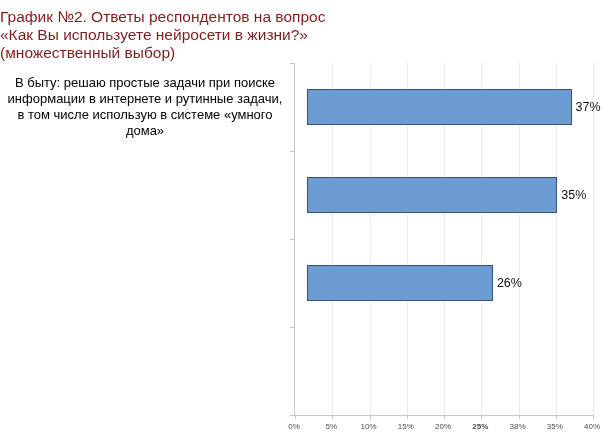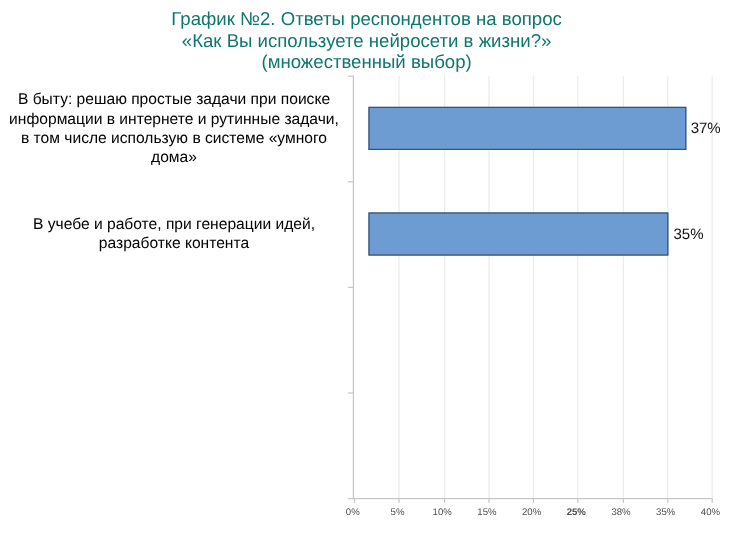--- a/index.html
+++ b/index.html
@@ -12,25 +12,25 @@
     position: relative;
     width: 611px;
     height: 445px;
     background: #ffffff;
     overflow: hidden;
     color: #111111;
   }
   .chart-title {
     padding-top: 8px;
     height: 54px;
-    text-align: center;
+    text-align: left;
     font-size: 15.5px;
     line-height: 18px;
     white-space: pre-line;
-    color: #0f766e;
+    color: #7f1d1d;
   }
   .chart-body {
     display: flex;
     margin-top: 1px;
   }
   .labels-col {
     width: 294px;
     box-sizing: border-box;
     padding-left: 4px;
     padding-right: 8px;
@@ -120,21 +120,20 @@
 <div class="chart">
 
   <div class="chart-title">График №2. Ответы респондентов на вопрос
 «Как Вы используете нейросети в жизни?»
 (множественный выбор)</div>
 
   <div class="chart-body">
 
     <div class="labels-col">
       <div class="label-cell">В быту: решаю простые задачи при поиске информации в интернете и рутинные задачи, в том числе использую в системе «умного дома»</div>
-      <div class="label-cell">В учебе и работе, при генерации идей, разработке контента</div>
     </div>
 
     <div class="plot">
         <div class="gridline" style="left: 100%; background: rgb(236, 236, 236);"></div>
         <div class="gridline" style="left: 87.5%; background: rgb(236, 236, 236);"></div>
         <div class="gridline" style="left: 75%; background: rgb(236, 236, 236);"></div>
         <div class="gridline" style="left: 62.5%; background: rgb(236, 236, 236);"></div>
         <div class="gridline" style="left: 50%; background: rgb(236, 236, 236);"></div>
         <div class="gridline" style="left: 37.5%; background: rgb(236, 236, 236);"></div>
         <div class="gridline" style="left: 25%; background: rgb(236, 236, 236);"></div>
@@ -142,20 +141,25 @@
       <div class="grid-layer"></div>
 
       <div class="bar-row">
         <div class="bar" style="width: 92.5%; background: rgb(109, 156, 210); border-color: rgb(55, 83, 111);">
           <span class="value-label">37%</span>
         </div>
       </div>
       <div class="bar-row">
         <div class="bar" style="width: 87.5%; background: rgb(109, 156, 210); border-color: rgb(55, 83, 111);">
           <span class="value-label">35%</span>
+        </div>
+      </div>
+      <div class="bar-row">
+        <div class="bar" style="width: 65%; background: rgb(109, 156, 210); border-color: rgb(55, 83, 111);">
+          <span class="value-label">26%</span>
         </div>
       </div>
     <div class="bottom-tick" style="left: 0%;"></div>
         <div class="bottom-tick" style="left: 12.5%;"></div>
         <div class="bottom-tick" style="left: 25%;"></div>
         <div class="bottom-tick" style="left: 37.5%;"></div>
         <div class="bottom-tick" style="left: 50%;"></div>
         <div class="bottom-tick" style="left: 62.5%;"></div>
         <div class="bottom-tick" style="left: 75%;"></div>
         <div class="bottom-tick" style="left: 87.5%;"></div>

